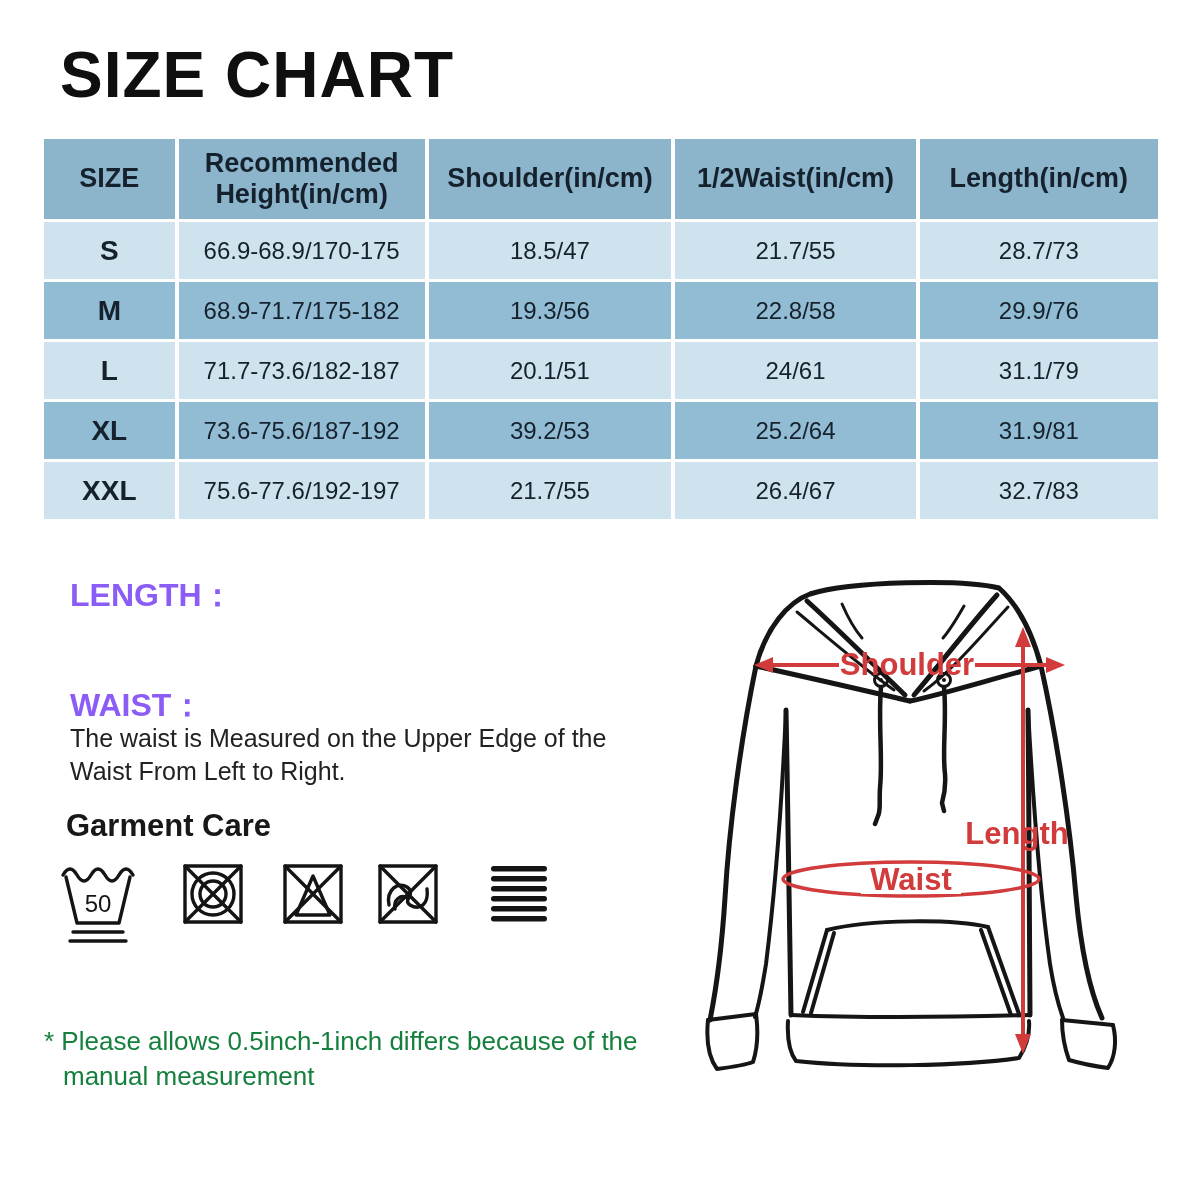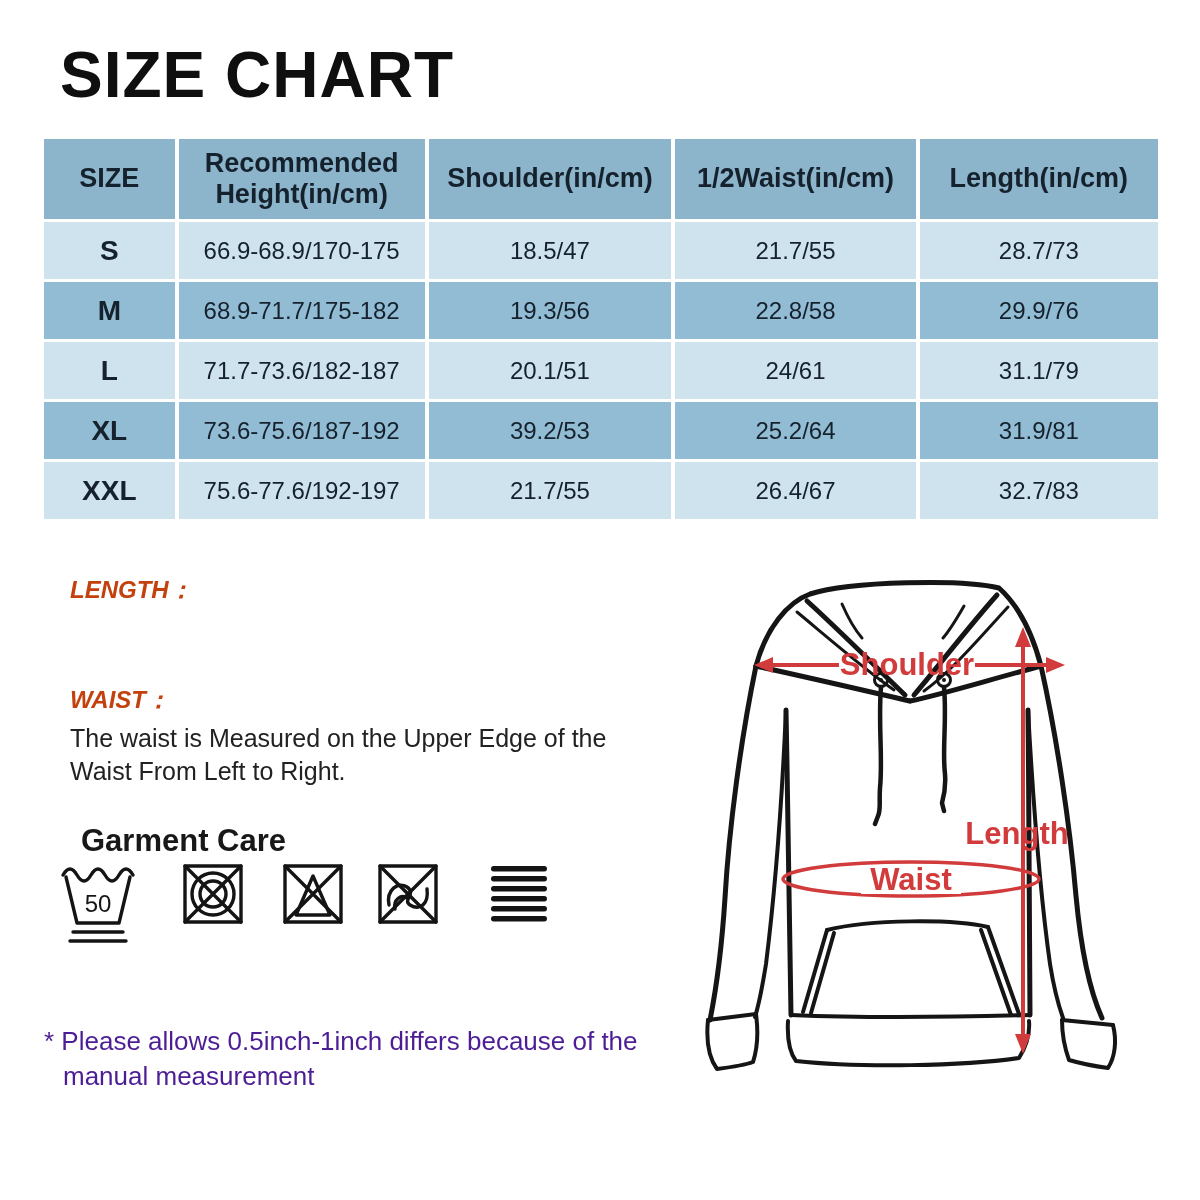--- a/index.html
+++ b/index.html
@@ -10,26 +10,26 @@
   table.size-table{position:absolute;left:40px;top:136px;width:1122px;
         table-layout:fixed;border-collapse:separate;border-spacing:4px 3px;}
   table.size-table th{background:var(--header-bg);color:var(--table-text);
         font-size:27px;font-weight:bold;height:80px;text-align:center;vertical-align:middle;
         line-height:1.15;padding:0 4px;}
   table.size-table td{font-size:24px;color:var(--table-text);height:57px;
         text-align:center;vertical-align:middle;padding:0 4px;}
   table.size-table td.size-cell{font-size:28px;font-weight:bold;}
   table.size-table tbody tr:nth-child(odd) td{background:var(--row-light);}
   table.size-table tbody tr:nth-child(even) td{background:var(--row-dark);}
-  .note-label{position:absolute;font-size:24px;font-weight:bold;color:#c2410c;margin:0;font-style:italic;}
+  .note-label{position:absolute;font-size:32px;font-weight:bold;color:#8b5cf6;margin:0;}
   .note-text{position:absolute;font-size:25px;line-height:1.32;color:#222;margin:0;width:540px;}
-  .care-heading{position:absolute;left:66px;top:808px;font-size:31px;font-weight:bold;color:#181818;margin:15px;}
+  .care-heading{position:absolute;left:66px;top:808px;font-size:31px;font-weight:bold;color:#181818;margin:0;}
   .care-icon{position:absolute;}
   .footnote{position:absolute;left:44px;top:1024px;width:580px;font-size:26px;line-height:1.35;
-        color:#4c1d95;margin:0;padding-left:19px;text-indent:-19px;}
+        color:#15803d;margin:0;padding-left:19px;text-indent:-19px;}
   .hoodie{position:absolute;left:698px;top:568px;}
   .stroke{fill:none;stroke:#151515;stroke-linecap:round;stroke-linejoin:round;}
   .red-note{fill:none;stroke:var(--annotation-red);stroke-linecap:butt;}
   .red-label{fill:var(--annotation-red);font-size:31px;font-weight:bold;
         font-family:"Liberation Sans","DejaVu Sans",sans-serif;text-anchor:middle;}
   .care{stroke:#141414;fill:none;stroke-width:3.4;stroke-linecap:round;stroke-linejoin:round;}
 </style>
 </head>
 <body>
 

